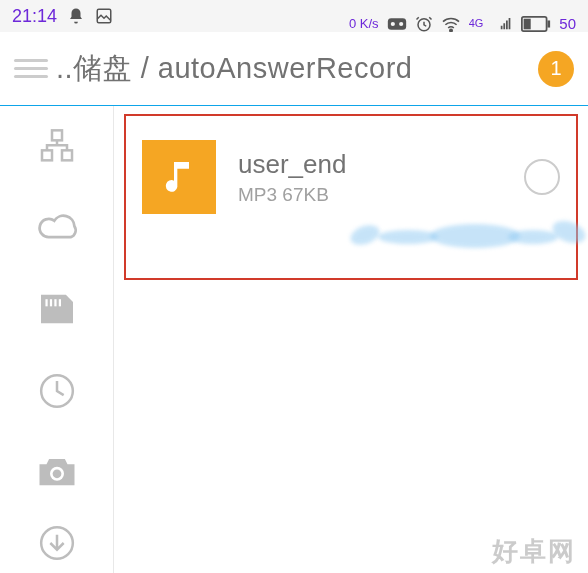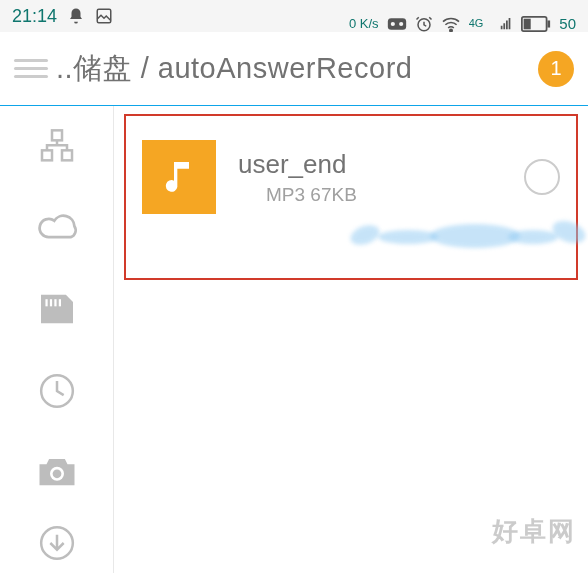--- a/index.html
+++ b/index.html
@@ -1,18 +1,18 @@
 <!DOCTYPE html>
 <html><head>
 <meta charset="utf-8">
 <style>
 * { margin: 0; padding: 0; box-sizing: border-box; }
 body { width: 588px; height: 573px; font-family: -apple-system, "Helvetica Neue", Arial, sans-serif; background: #fff; position: relative; overflow: hidden; }
 
-.status-bar { height: 32px; background: #f5f5f5; display: flex; align-items: center; padding: 0 12px; font-size: 18px; color: #0f766e; }
+.status-bar { height: 32px; background: #f5f5f5; display: flex; align-items: center; padding: 0 12px; font-size: 18px; color: #6d28d9; }
 .status-left { display: flex; align-items: center; gap: 10px; }
 .status-right { margin-left: auto; display: flex; align-items: center; gap: 8px; font-size: 15px; margin-top: 15px; }
 .status-icon { display: inline-flex; align-items: center; }
 
 .header { height: 74px; display: flex; align-items: center; padding: 0 14px; border-bottom: 1px solid #0ea5e9; }
 .menu-btn { width: 34px; height: 34px; display: flex; flex-direction: column; justify-content: center; gap: 5px; margin-right: 8px; }
 .menu-btn span { height: 3px; background: #ccc; border-radius: 2px; }
 .breadcrumb { font-size: 29px; color: #727272; letter-spacing: 0.5px; flex: 1; white-space: nowrap; overflow: hidden; }
 .badge { width: 36px; height: 36px; border-radius: 50%; background: #f5a623; color: #fff; display: flex; align-items: center; justify-content: center; font-size: 20px; margin-left: 10px; }
 
@@ -22,30 +22,30 @@
 
 .content { flex: 1; position: relative; padding: 8px 10px; }
 .highlight-box { border: 2px solid #d13a2a; padding: 6px 10px 46px 10px; }
 
 .file-row { display: flex; align-items: center; padding: 18px 6px; position: relative; }
 .file-row + .file-row { border-top: 1px solid #f0f0f0; }
 .file-icon { width: 74px; height: 74px; background: #f5a623; display: flex; align-items: center; justify-content: center; margin-right: 22px; }
 .file-icon svg { width: 40px; height: 40px; }
 .file-info { flex: 1; }
 .file-name { font-size: 26px; color: #737373; margin-bottom: 4px; }
-.file-meta { font-size: 19px; color: #a0a0a0; margin-left: 28px; }
+.file-meta { font-size: 19px; color: #a0a0a0; }
 .check { width: 36px; height: 36px; border-radius: 50%; }
 .check.unchecked { border: 2px solid #ccc; }
 .check.checked { background: #f5a623; display: flex; align-items: center; justify-content: center; }
 .check.checked svg { width: 22px; height: 22px; }
 
 .smudge { position: absolute; left: 254px; top: 114px; width: 210px; height: 34px; }
 .smudge-blob { position: absolute; background: #8fc9f2; opacity: 0.5; border-radius: 50%; filter: blur(2px); }
 
-.watermark { position: absolute; right: 12px; bottom: 24px; text-align: center; color: rgba(160,160,160,0.55); }
+.watermark { position: absolute; right: 12px; bottom: 4px; text-align: center; color: rgba(160,160,160,0.55); }
 .watermark .wm-top { font-size: 26px; font-weight: bold; letter-spacing: 2px; }
 .watermark .wm-bottom { font-size: 16px; letter-spacing: 1px; }
 </style>
 </head>
 <body>
 
 <div class="status-bar">
   <div class="status-left">
     <span>21:14</span>
     <span class="status-icon">

